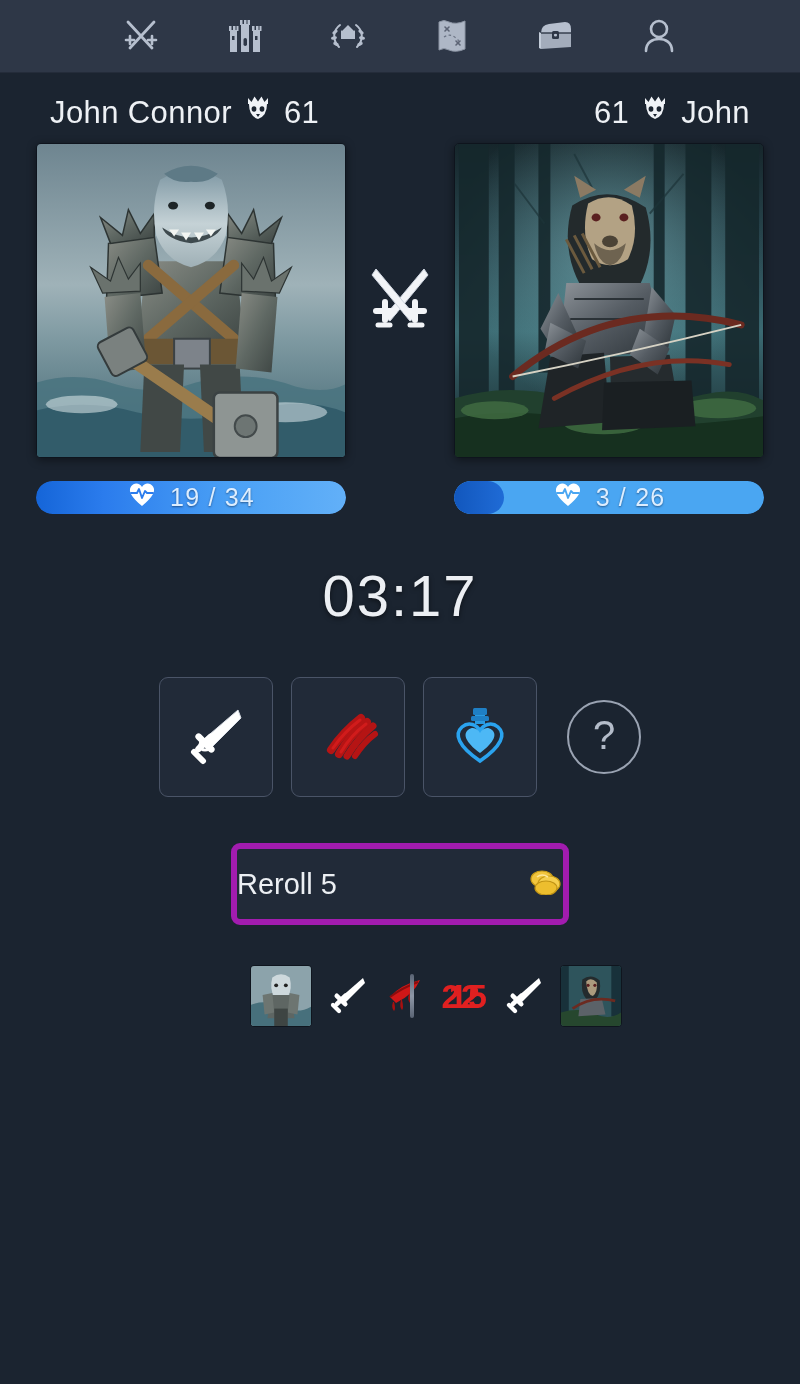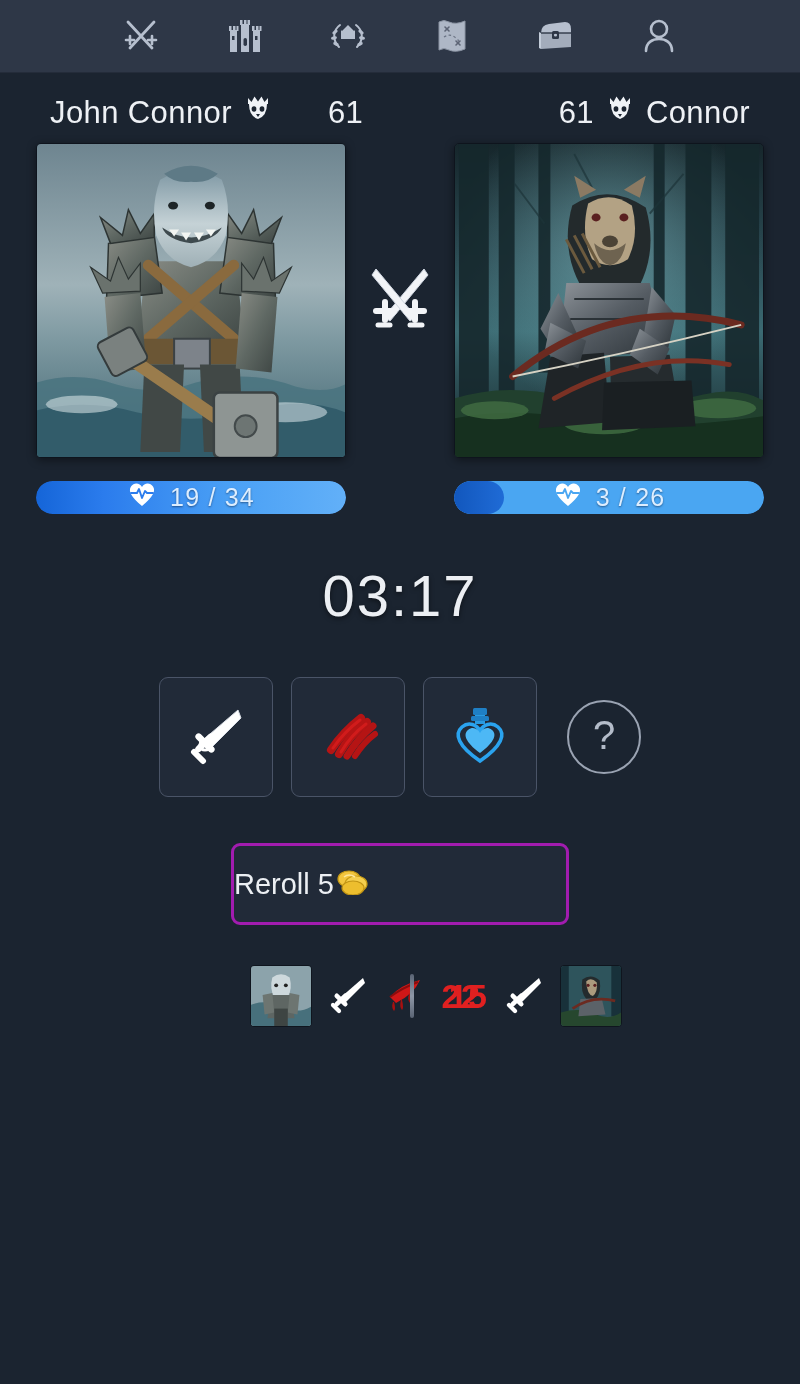--- a/index.html
+++ b/index.html
@@ -39,21 +39,21 @@
   }
   .pname{
     font-size:31px;
     font-weight:400;
     letter-spacing:.4px;
     color:#eef1f5;
     display:flex;
     gap:13px;
     white-space:nowrap;
   }
-  .lvl{ font-size:31px; color:#eef1f5;margin-left:44px; }
+  .lvl{ font-size:31px; color:#eef1f5; }
 
   
   .arena{
     display:flex;
     justify-content:space-between;
     align-items:center;
     padding:12px 36px 0 36px;
     position:relative;
   }
   .avatar-frame{
@@ -155,24 +155,24 @@
     padding-bottom:4px;
   }
 
   
   .reroll-wrap{
     margin-top:46px;
     display:flex; justify-content:center;
   }
   .reroll-btn{
     width:338px; height:82px;
-    border:3px solid #a21caf;
+    border:6px solid #a21caf;
     border-radius:9px;
     background:#212a38;
-    display:flex; align-items:center; justify-content:flex-start;
+    display:flex; align-items:center; justify-content:space-between;
     gap:2px;
     font-size:29px;
     color:#eceff3;
     cursor:pointer;
   }
 
   
   .battle-log{
     margin-top:40px;
     display:flex;
@@ -336,21 +336,21 @@
     <span class="lvl">61</span>
     <span>
       <svg width="26" height="28" viewBox="0 0 26 28">
         <path d="M3 9 L3 3 L6.5 7 L9.5 1.5 L13 6.5 L16.5 1.5 L19.5 7 L23 3 L23 9 Z" fill="#f0f3f7"></path>
         <path d="M4 9 Q4 21 13 24 Q22 21 22 9 Z" fill="#f0f3f7"></path>
         <ellipse cx="9" cy="14" rx="2.4" ry="2.8" fill="#1b2430"></ellipse>
         <ellipse cx="17" cy="14" rx="2.4" ry="2.8" fill="#1b2430"></ellipse>
         <path d="M11 19 L13 22 L15 19 Z" fill="#1b2430"></path>
       </svg>
     </span>
-    <span>Connor</span>
+    <span>John</span>
   </div>
 </div>
 
 <div class="arena">
 
   <div class="avatar-frame">
     <svg viewBox="0 0 310 315" preserveAspectRatio="xMidYMid slice">
       <defs>
         <linearGradient id="seaSky" x1="0" y1="0" x2="0" y2="1">
           <stop offset="0%" stop-color="#6e8590"></stop>

